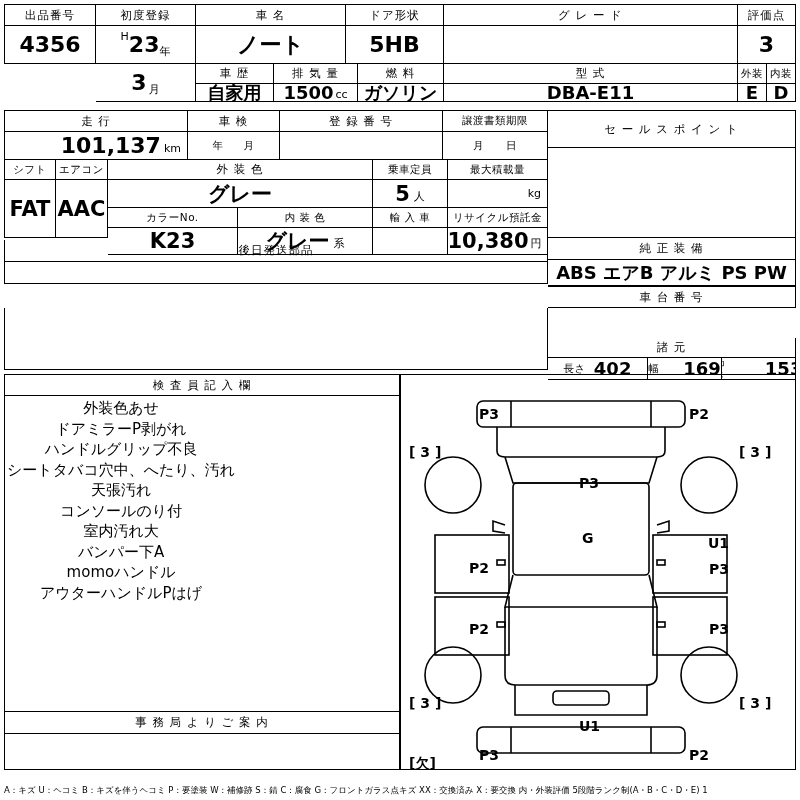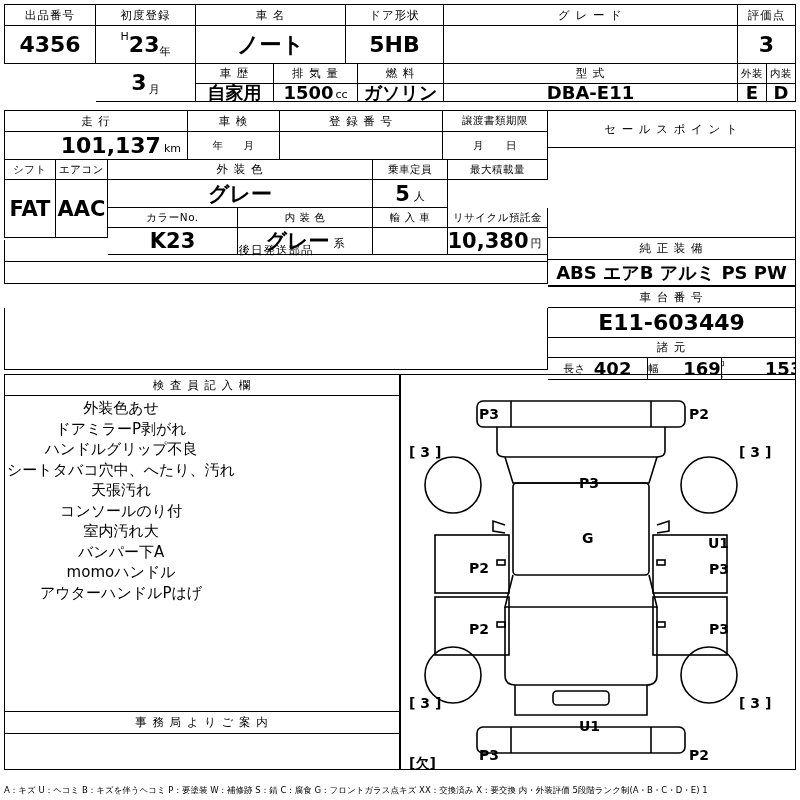--- a/index.html
+++ b/index.html
@@ -105,20 +105,23 @@
   <div class="bx lbl" style="left:108px;top:160px;width:265px;height:20px;border-top:none;border-left:none;">外 装 色</div>
   <div class="bx val" style="left:108px;top:180px;width:265px;height:28px;border-top:none;border-left:none;">グレー</div>
 
   <div class="bx lbl-sm" style="left:373px;top:160px;width:75px;height:20px;border-top:none;border-left:none;">乗車定員</div>
   <div class="bx" style="left:373px;top:180px;width:75px;height:28px;border-top:none;border-left:none;">
     <span class="val">5</span>
     <span class="sub" style="align-self:flex-end;margin-bottom:3px;margin-left:4px;">人</span>
   </div>
 
   <div class="bx lbl-sm" style="left:448px;top:160px;width:100px;height:20px;border-top:none;border-left:none;">最大積載量</div>
+  <div class="bx right" style="left:448px;top:180px;width:100px;height:28px;border-top:none;border-left:none;">
+    <span class="sub">kg</span>
+  </div>
 
   <div class="bx lbl-sm" style="left:108px;top:208px;width:130px;height:20px;border-top:none;border-left:none;">カラーNo.</div>
   <div class="bx lbl-sm" style="left:238px;top:208px;width:135px;height:20px;border-top:none;border-left:none;">内 装 色</div>
   <div class="bx val" style="left:108px;top:228px;width:130px;height:27px;border-top:none;border-left:none;">K23</div>
   <div class="bx" style="left:238px;top:228px;width:135px;height:27px;border-top:none;border-left:none;">
     <span class="val">グレー</span>
     <span class="sub" style="align-self:flex-end;margin-bottom:3px;margin-left:4px;">系</span>
   </div>
 
   <div class="bx lbl-sm" style="left:373px;top:208px;width:75px;height:20px;border-top:none;border-left:none;">輸 入 車</div>
@@ -152,21 +155,20 @@
   <div class="bx lbl" style="left:4px;top:712px;width:396px;height:22px;border-top:none;">事 務 局 よ り ご 案 内</div>
   <div class="bx" style="left:4px;top:734px;width:396px;height:36px;border-top:none;"></div>
 
   <div class="bx lbl" style="left:548px;top:110px;width:248px;height:38px;border-left:none;">セ ー ル ス ポ イ ン ト</div>
   <div class="bx" style="left:548px;top:132px;width:248px;height:106px;border-left:none;border-top:none;"></div>
 
   <div class="bx lbl" style="left:548px;top:238px;width:248px;height:22px;border-left:none;border-top:none;">純 正 装 備</div>
   <div class="bx val-md" style="left:548px;top:260px;width:248px;height:26px;border-left:none;border-top:none;">ABS エアB アルミ PS PW</div>
 
   <div class="bx lbl" style="left:548px;top:286px;width:248px;height:22px;border-left:none;">車 台 番 号</div>
-  <div class="bx val-lg" style="left:548px;top:308px;width:248px;height:30px;border-left:none;border-top:none;">E11-603449</div>
 
   <div class="bx lbl" style="left:548px;top:338px;width:248px;height:20px;border-left:none;border-top:none;">諸  元</div>
 
   <div class="bx" style="left:548px;top:358px;width:100px;height:22px;border-left:none;border-top:none;">
     <span class="lbl-sm">長さ</span>
     <span class="val-md" style="margin-left:8px;">402</span>
   </div>
   <div class="bx" style="left:648px;top:358px;width:74px;height:22px;border-left:none;border-top:none;">
     <span class="lbl-sm">幅</span>
     <span class="val-md" style="margin-left:24px;">169</span>

